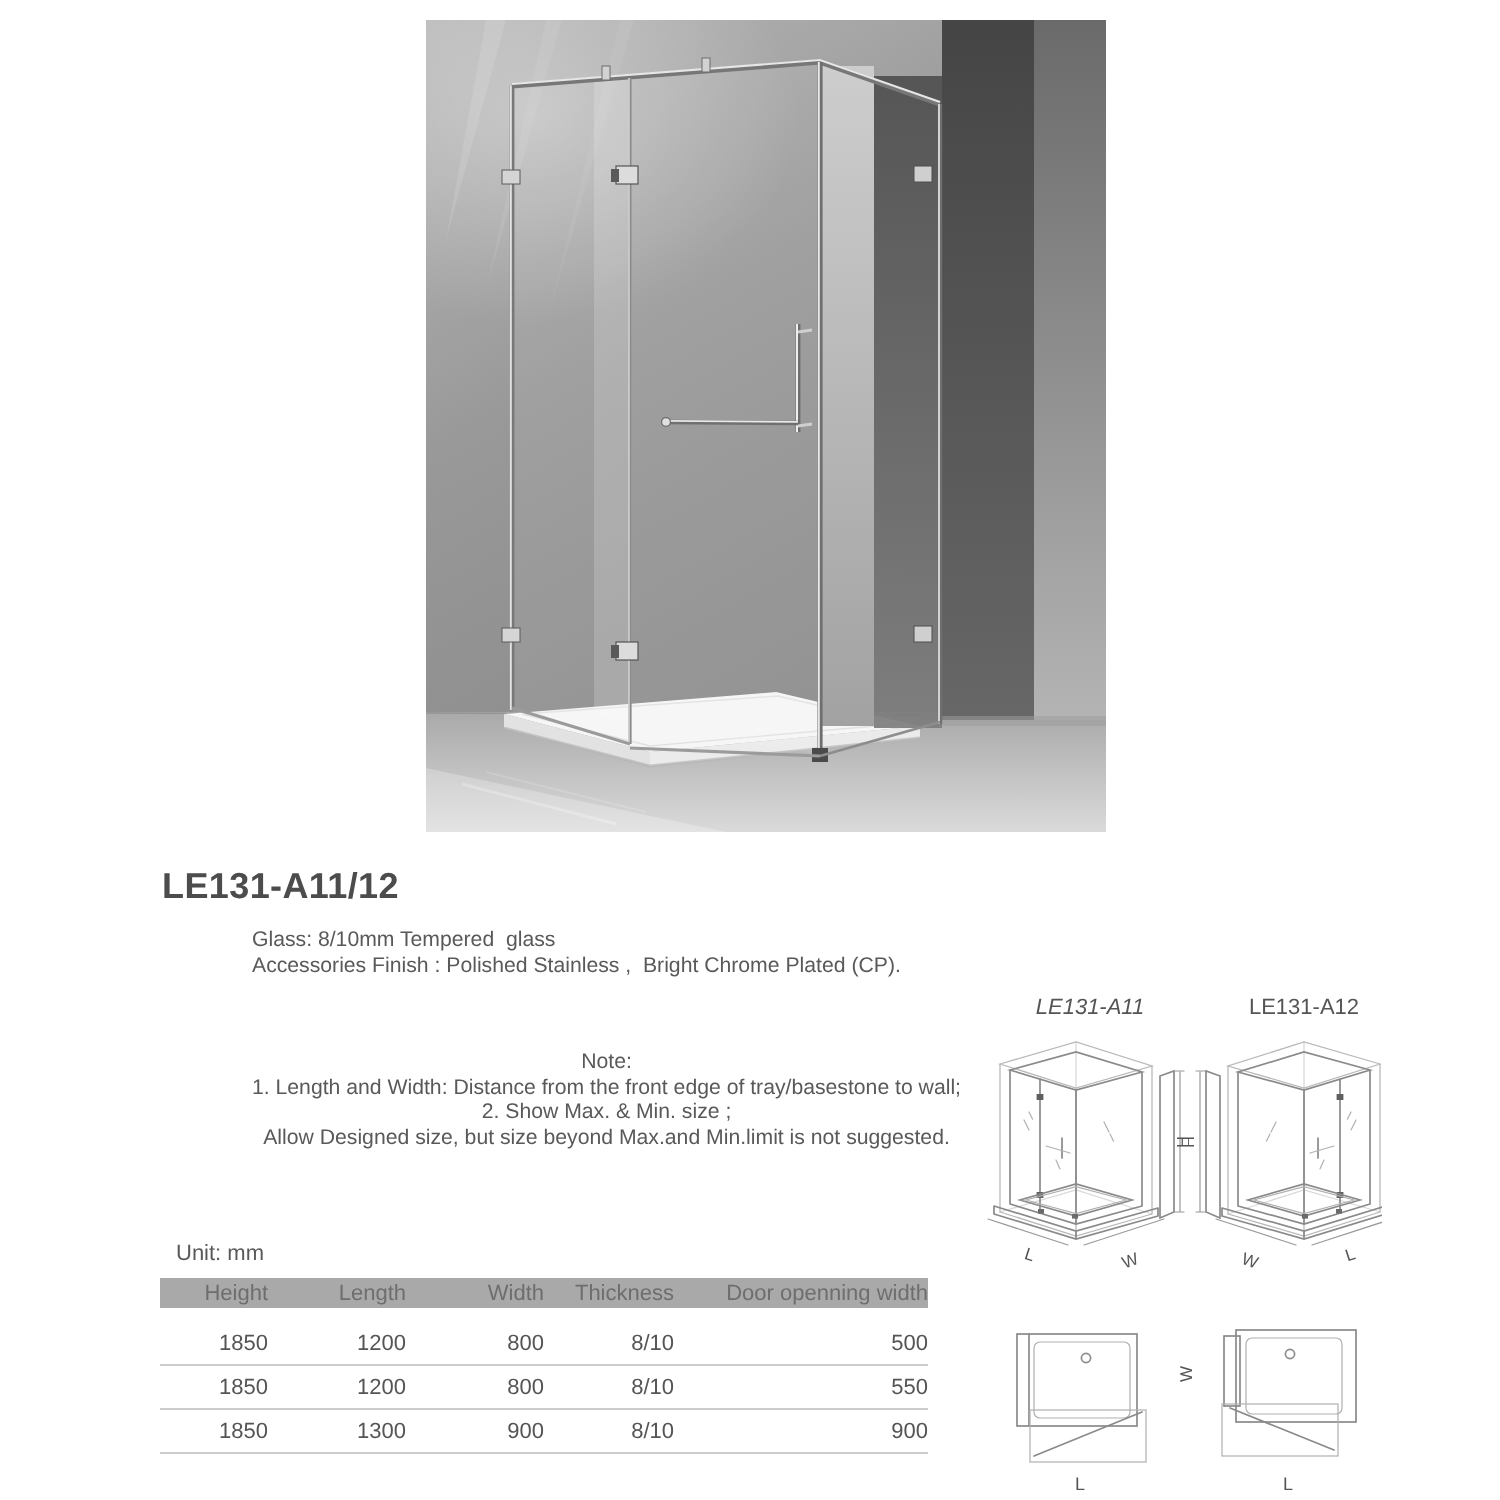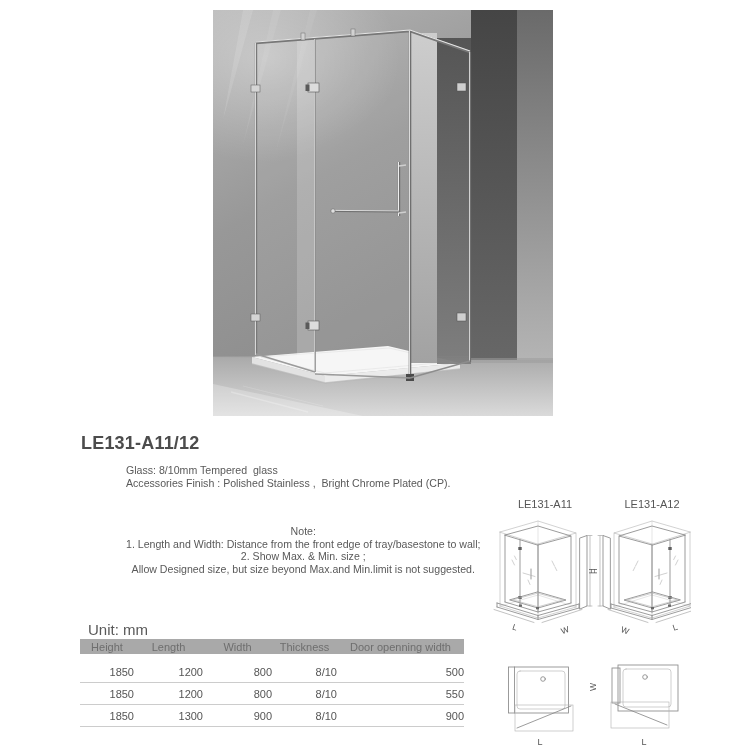--- a/index.html
+++ b/index.html
@@ -4,28 +4,28 @@
 <style>
   html,body{margin:0;padding:0;background:#fff;}
   body{font-family:"Liberation Sans","DejaVu Sans",sans-serif;color:var(--body-text,#595959);}
   #page{position:relative;width:691px;height:750px;background:#fff;overflow:hidden;}
   .abs{position:absolute;}
   #product-photo{left:213px;top:10px;width:340px;height:406px;}
   #title{left:81px;top:433px;font-size:18px;font-weight:bold;color:var(--title-text,#4c4c4c);letter-spacing:.2px;}
   .para{font-size:10.6px;line-height:12.5px;white-space:pre-wrap;color:var(--body-text,#595959);margin-left:44px;}
   #specs{left:82px;top:464px;}
   #note{left:82px;top:525px;text-align:center;}
-  #unit{left:88px;top:621px;font-size:15px;}
+  #unit{left:88px;top:621px;font-size:11px;}
   #spec-table{left:80px;top:639px;width:384px;border-collapse:collapse;table-layout:fixed;font-size:11px;color:#555;}
   #spec-table thead th{background:var(--table-header-bg,#a9a9a9);color:var(--table-header-text,#6e6e6e);
-    font-weight:normal;height:15px;font-size:11px;text-align:center;padding:0;}
+    font-weight:normal;height:15px;font-size:11px;text-align:right;padding:0;}
   #spec-table tbody td{text-align:right;height:21px;border-bottom:1px solid var(--line-color,#cccccc);padding:0;}
   #spec-table tbody tr:first-child td{padding-top:7px;}
   .dlabel{font-size:11px;color:#555;text-align:center;width:90px;}
-  #label-a11{left:500px;top:498px;}
+  #label-a11{left:500px;top:498px;font-style:italic;}
   #label-a12{left:607px;top:498px;}
   svg{display:block;}
   .diag{stroke-linecap:round;}
   .diag text{fill:#555;stroke:none;font-family:"Liberation Sans","DejaVu Sans",sans-serif;}
   .wire{fill:none;stroke:#b9b9b9;stroke-width:.65;}
   .main{fill:none;stroke:var(--diagram-line,#8a8a8a);stroke-width:.85;}
   .lite{fill:none;stroke:#b0b0b0;stroke-width:.6;}
   .dim{fill:none;stroke:#9a9a9a;stroke-width:.6;}
 </style>
 </head>

